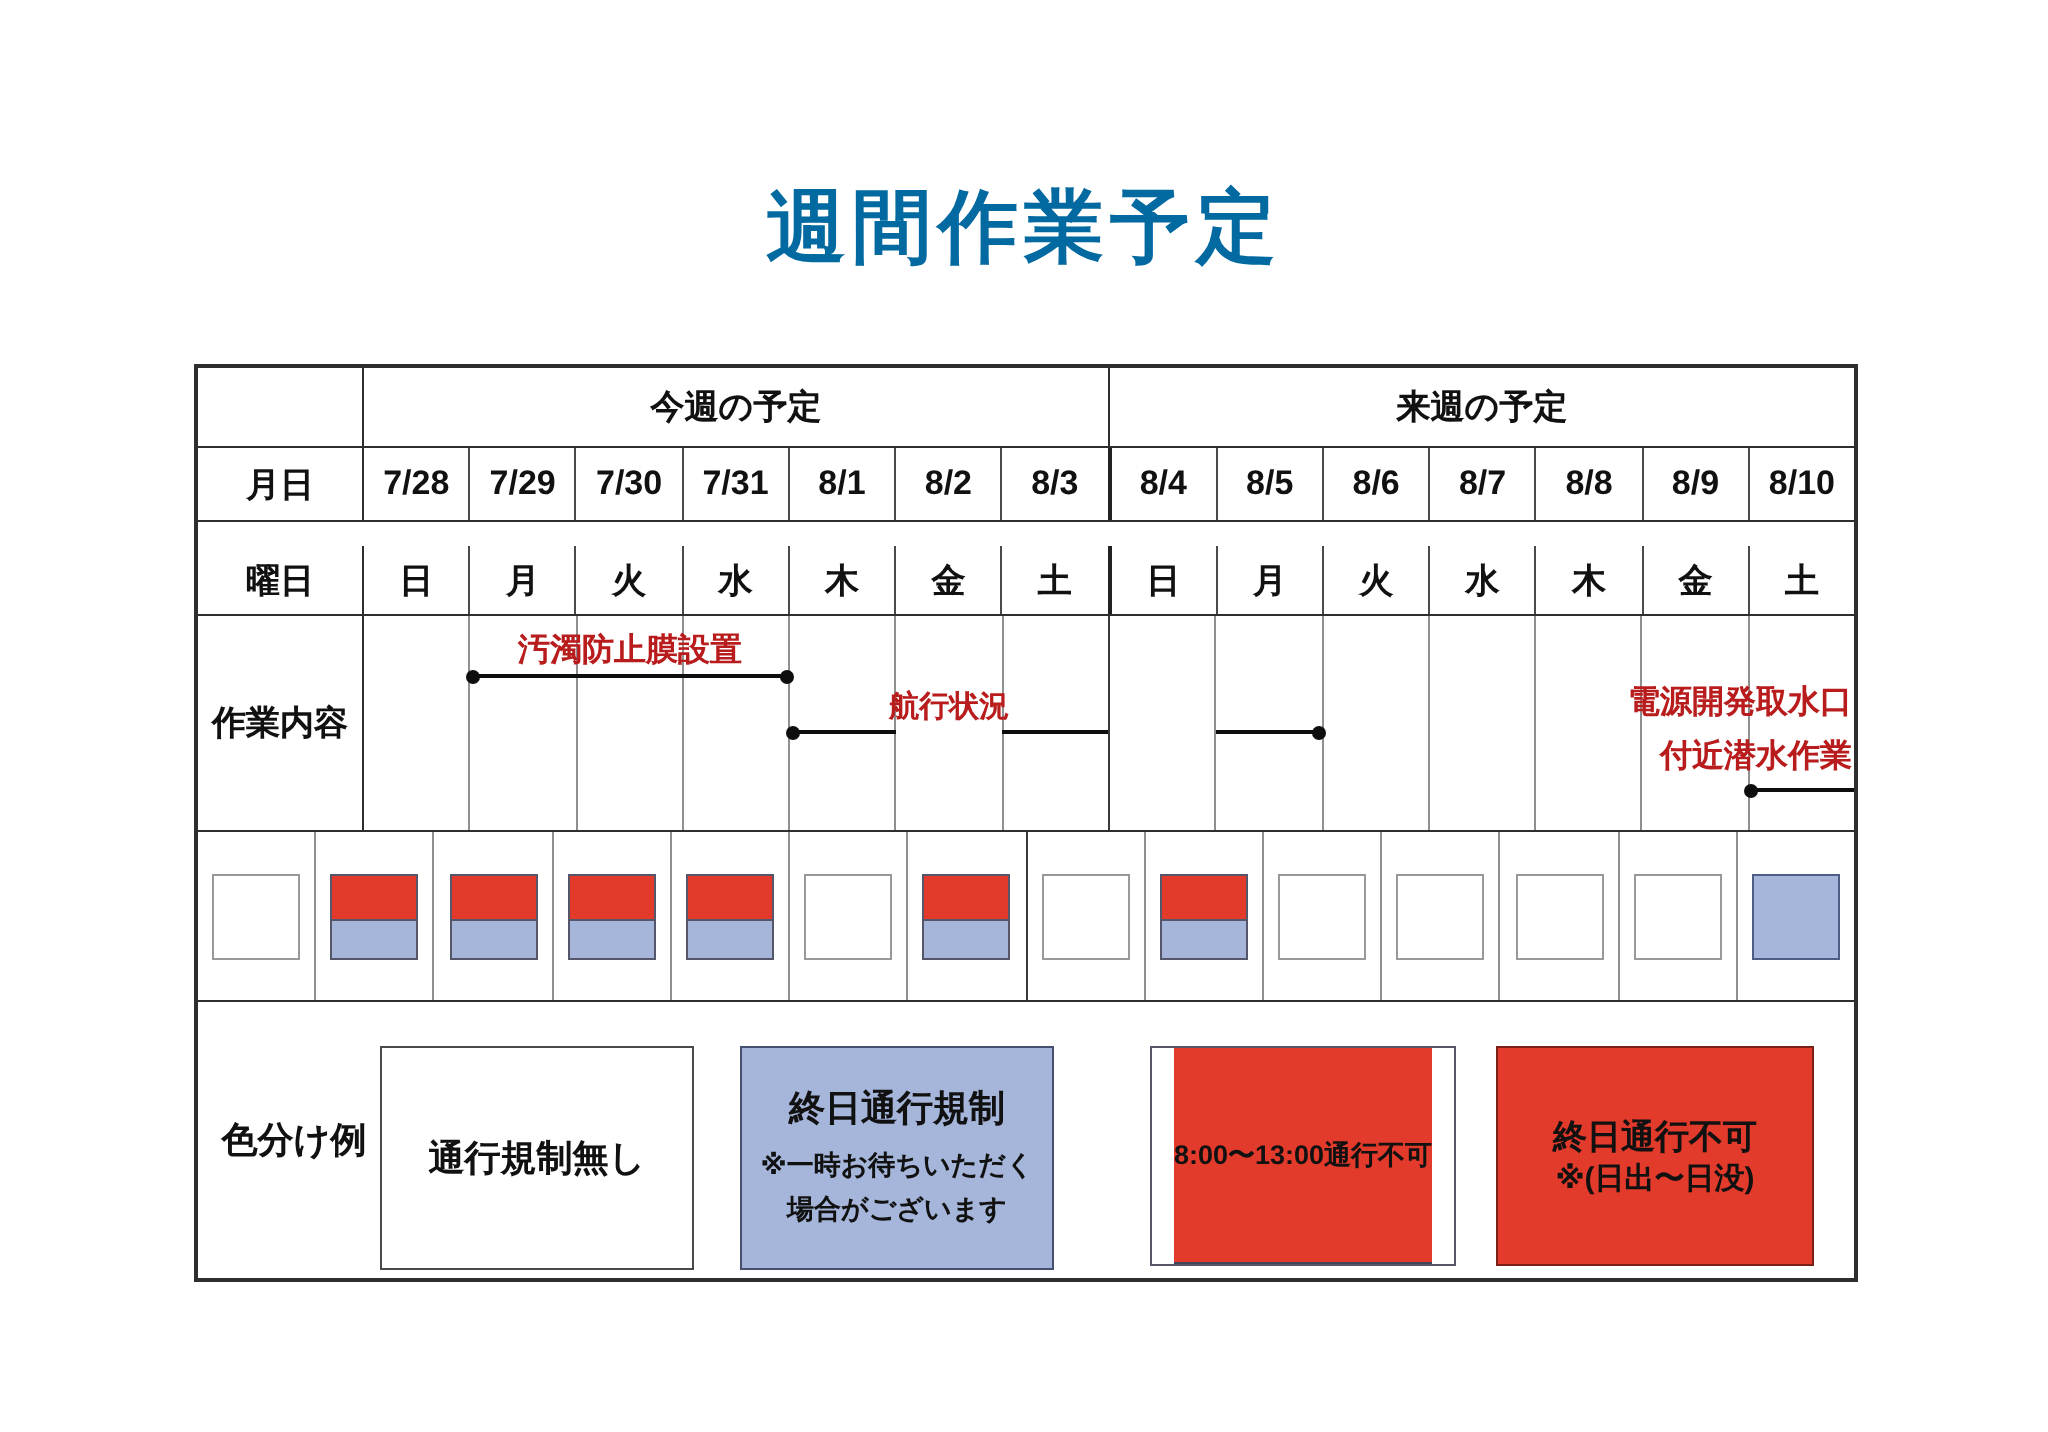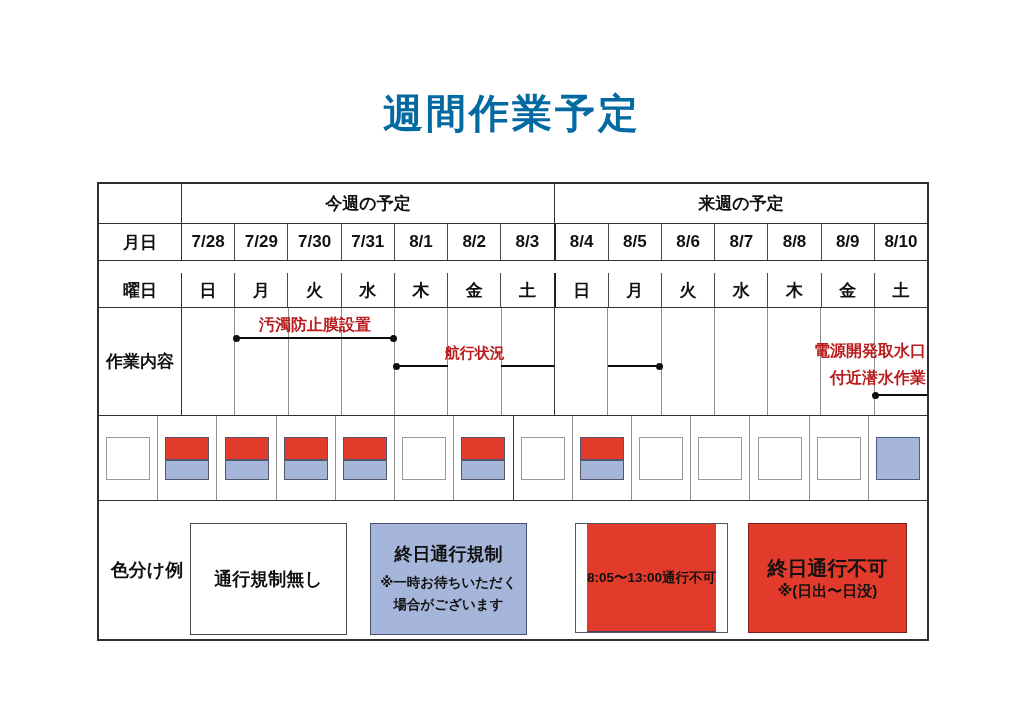--- a/index.html
+++ b/index.html
@@ -79,21 +79,21 @@
     display:flex; flex-direction:column; align-items:center; justify-content:center; text-align:center; }
   .lb-white { left:91px;  width:157px; background:#fff; border:1.5px solid #4a4a4a; font-size:18px; }
   .lb-blue  { left:271px; width:157px; background:var(--blue); border:1.5px solid #44506e; }
   .lb-blue .lg-title { font-size:18px; margin-bottom:6px; }
   .lb-blue .lg-note  { font-size:13.5px; line-height:22px; }
   .lb-split { left:476px; width:153px; height:110px; border:1.5px solid #56566a; padding:0; justify-content:stretch; }
   .lb-split .half { flex:1; display:flex; align-items:center; justify-content:center; font-size:13.5px; }
   .lb-split .half.top { background:var(--red); flex:1.07; border-bottom:1.5px solid #44445a; }
   .lb-split .half.bottom { background:var(--blue); }
   .lb-red { left:649px; width:159px; height:110px; background:var(--red); border:1.5px solid #7a2218; }
-  .lb-red .lg-title { font-size:20px; margin-bottom:0; }
+  .lb-red .lg-title { font-size:17px; margin-bottom:0; }
   .lb-red .lg-note  { font-size:15px; }
 </style>
 </head>
 <body>
 
 <div class="sheet">
 
   <div class="page-title">週間作業予定</div>
 
   <div class="schedule-table">
@@ -208,21 +208,21 @@
           <div class="lg-title">通行規制無し</div>
         </div>
 
         <div class="legend-box lb-blue">
           <div class="lg-title">終日通行規制</div>
           <div class="lg-note">※一時お待ちいただく</div>
           <div class="lg-note">場合がございます</div>
         </div>
 
         <div class="legend-box lb-split">
-          <div class="half top">8:05〜13:00通行不可</div>
+          <div class="half top">8:00〜13:00通行不可</div>
         </div>
 
         <div class="legend-box lb-red">
           <div class="lg-title">終日通行不可</div>
           <div class="lg-note">※(日出〜日没)</div>
         </div>
       </div>
     </div>
 
   </div>

